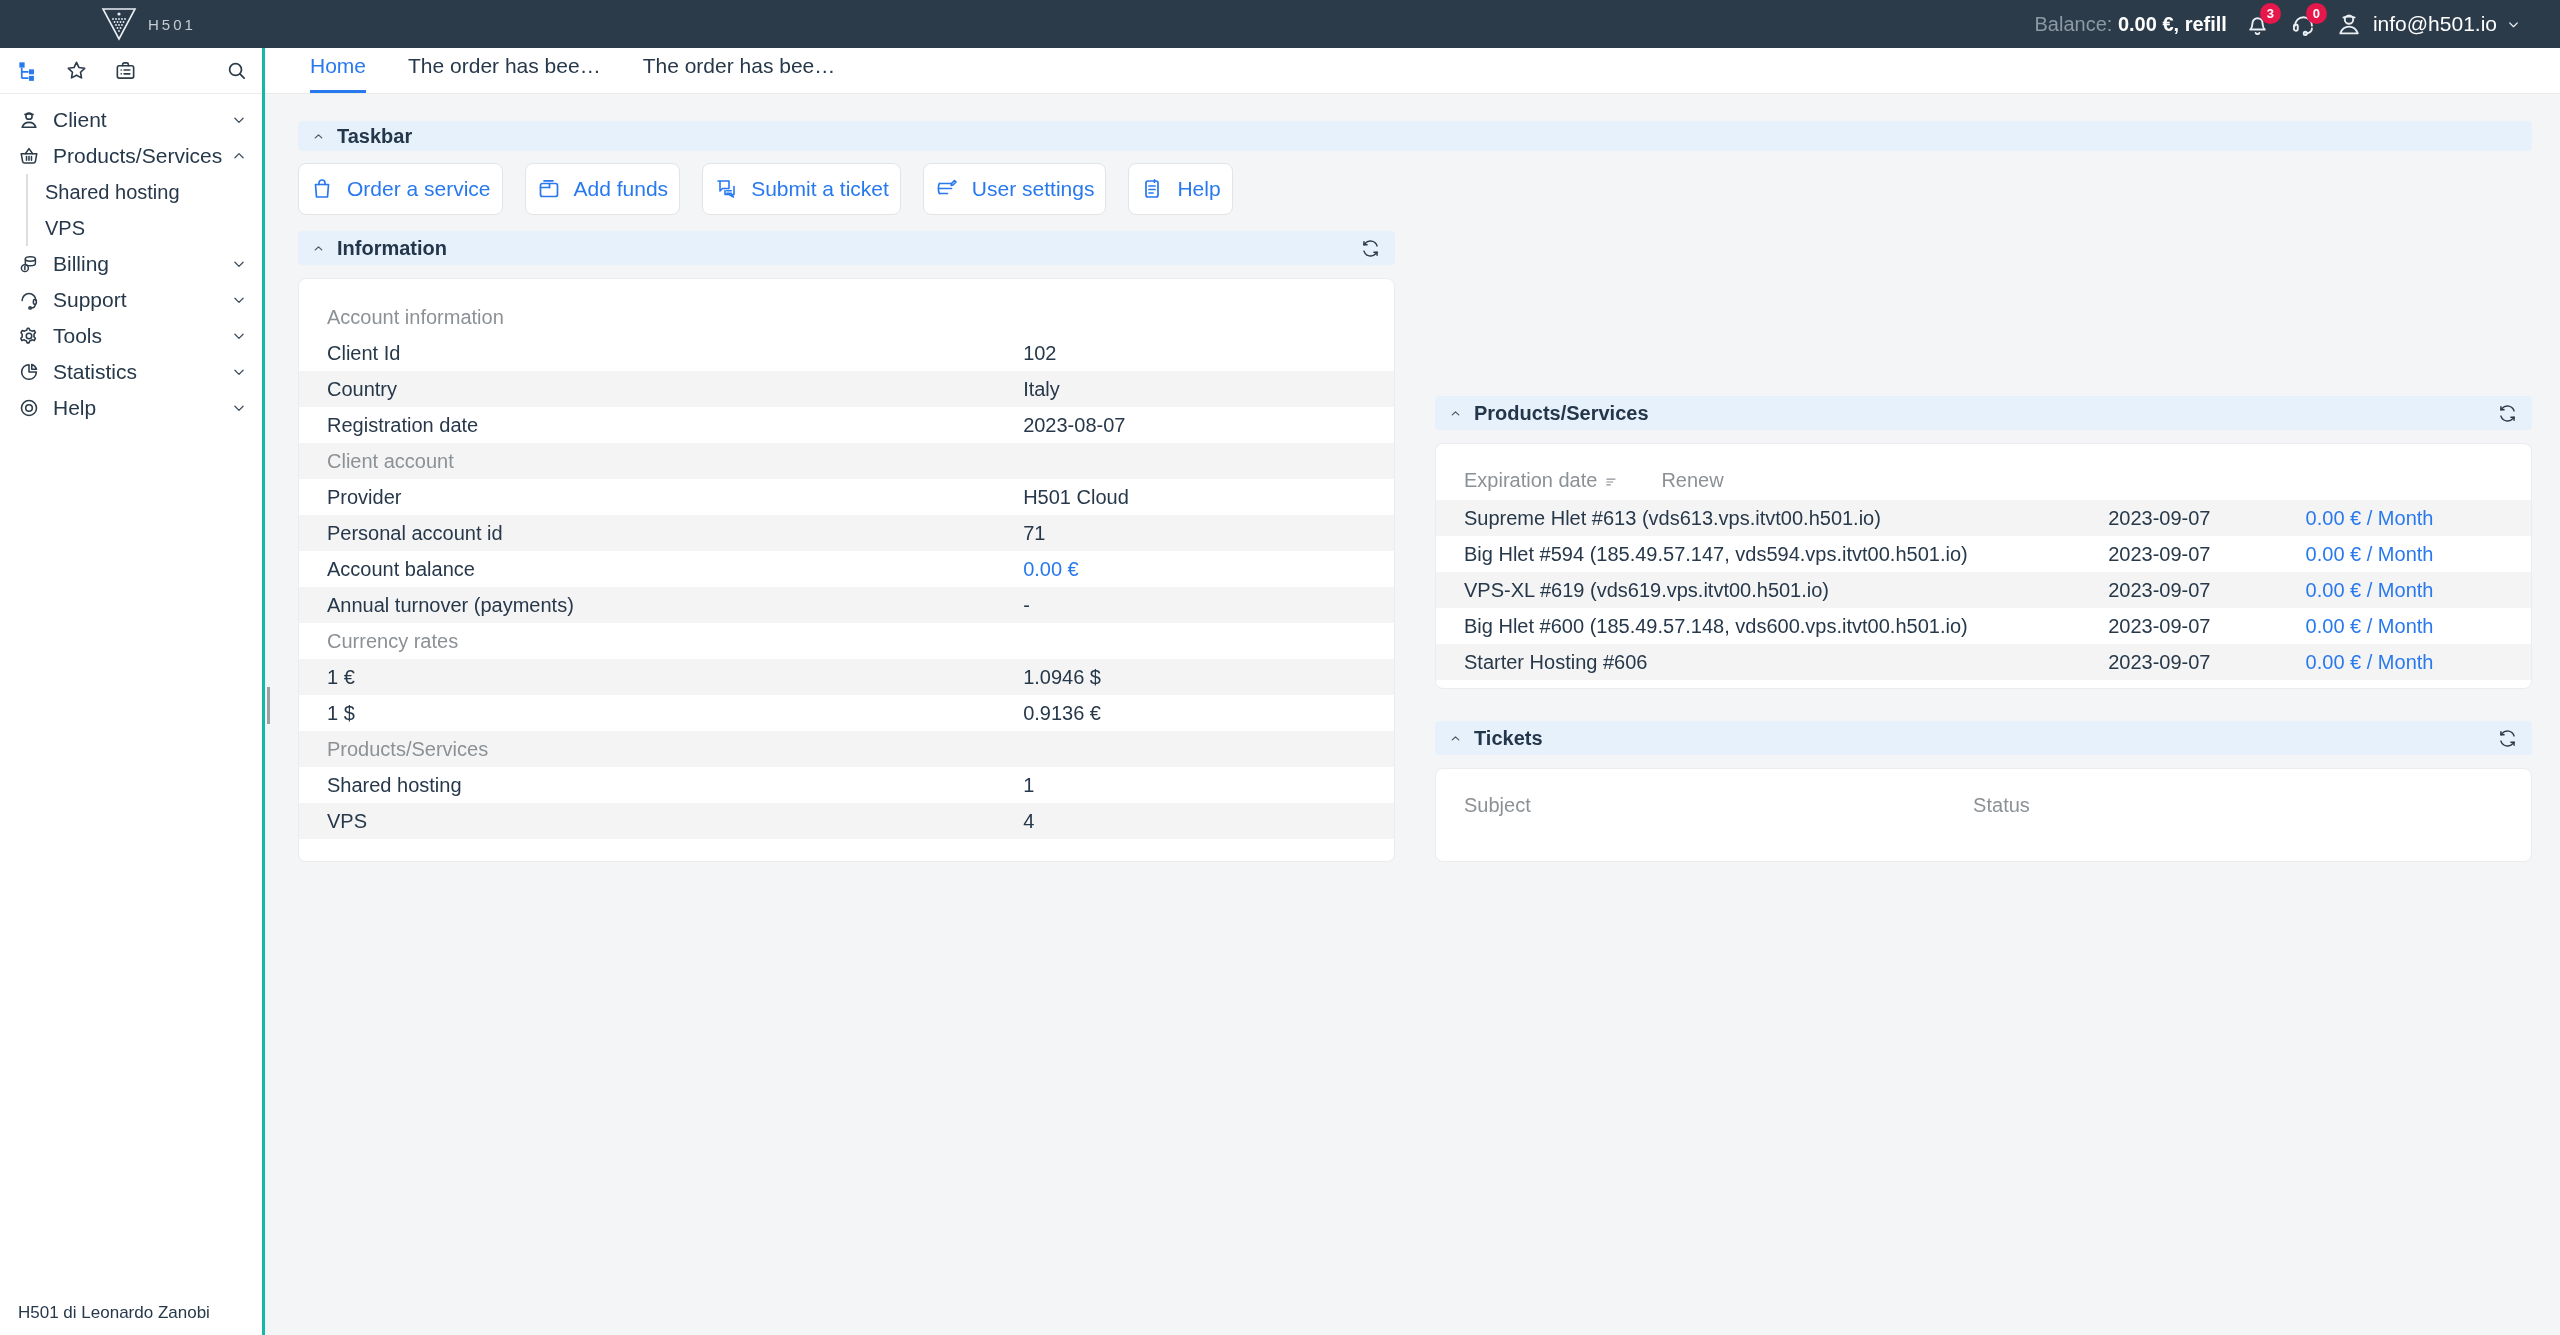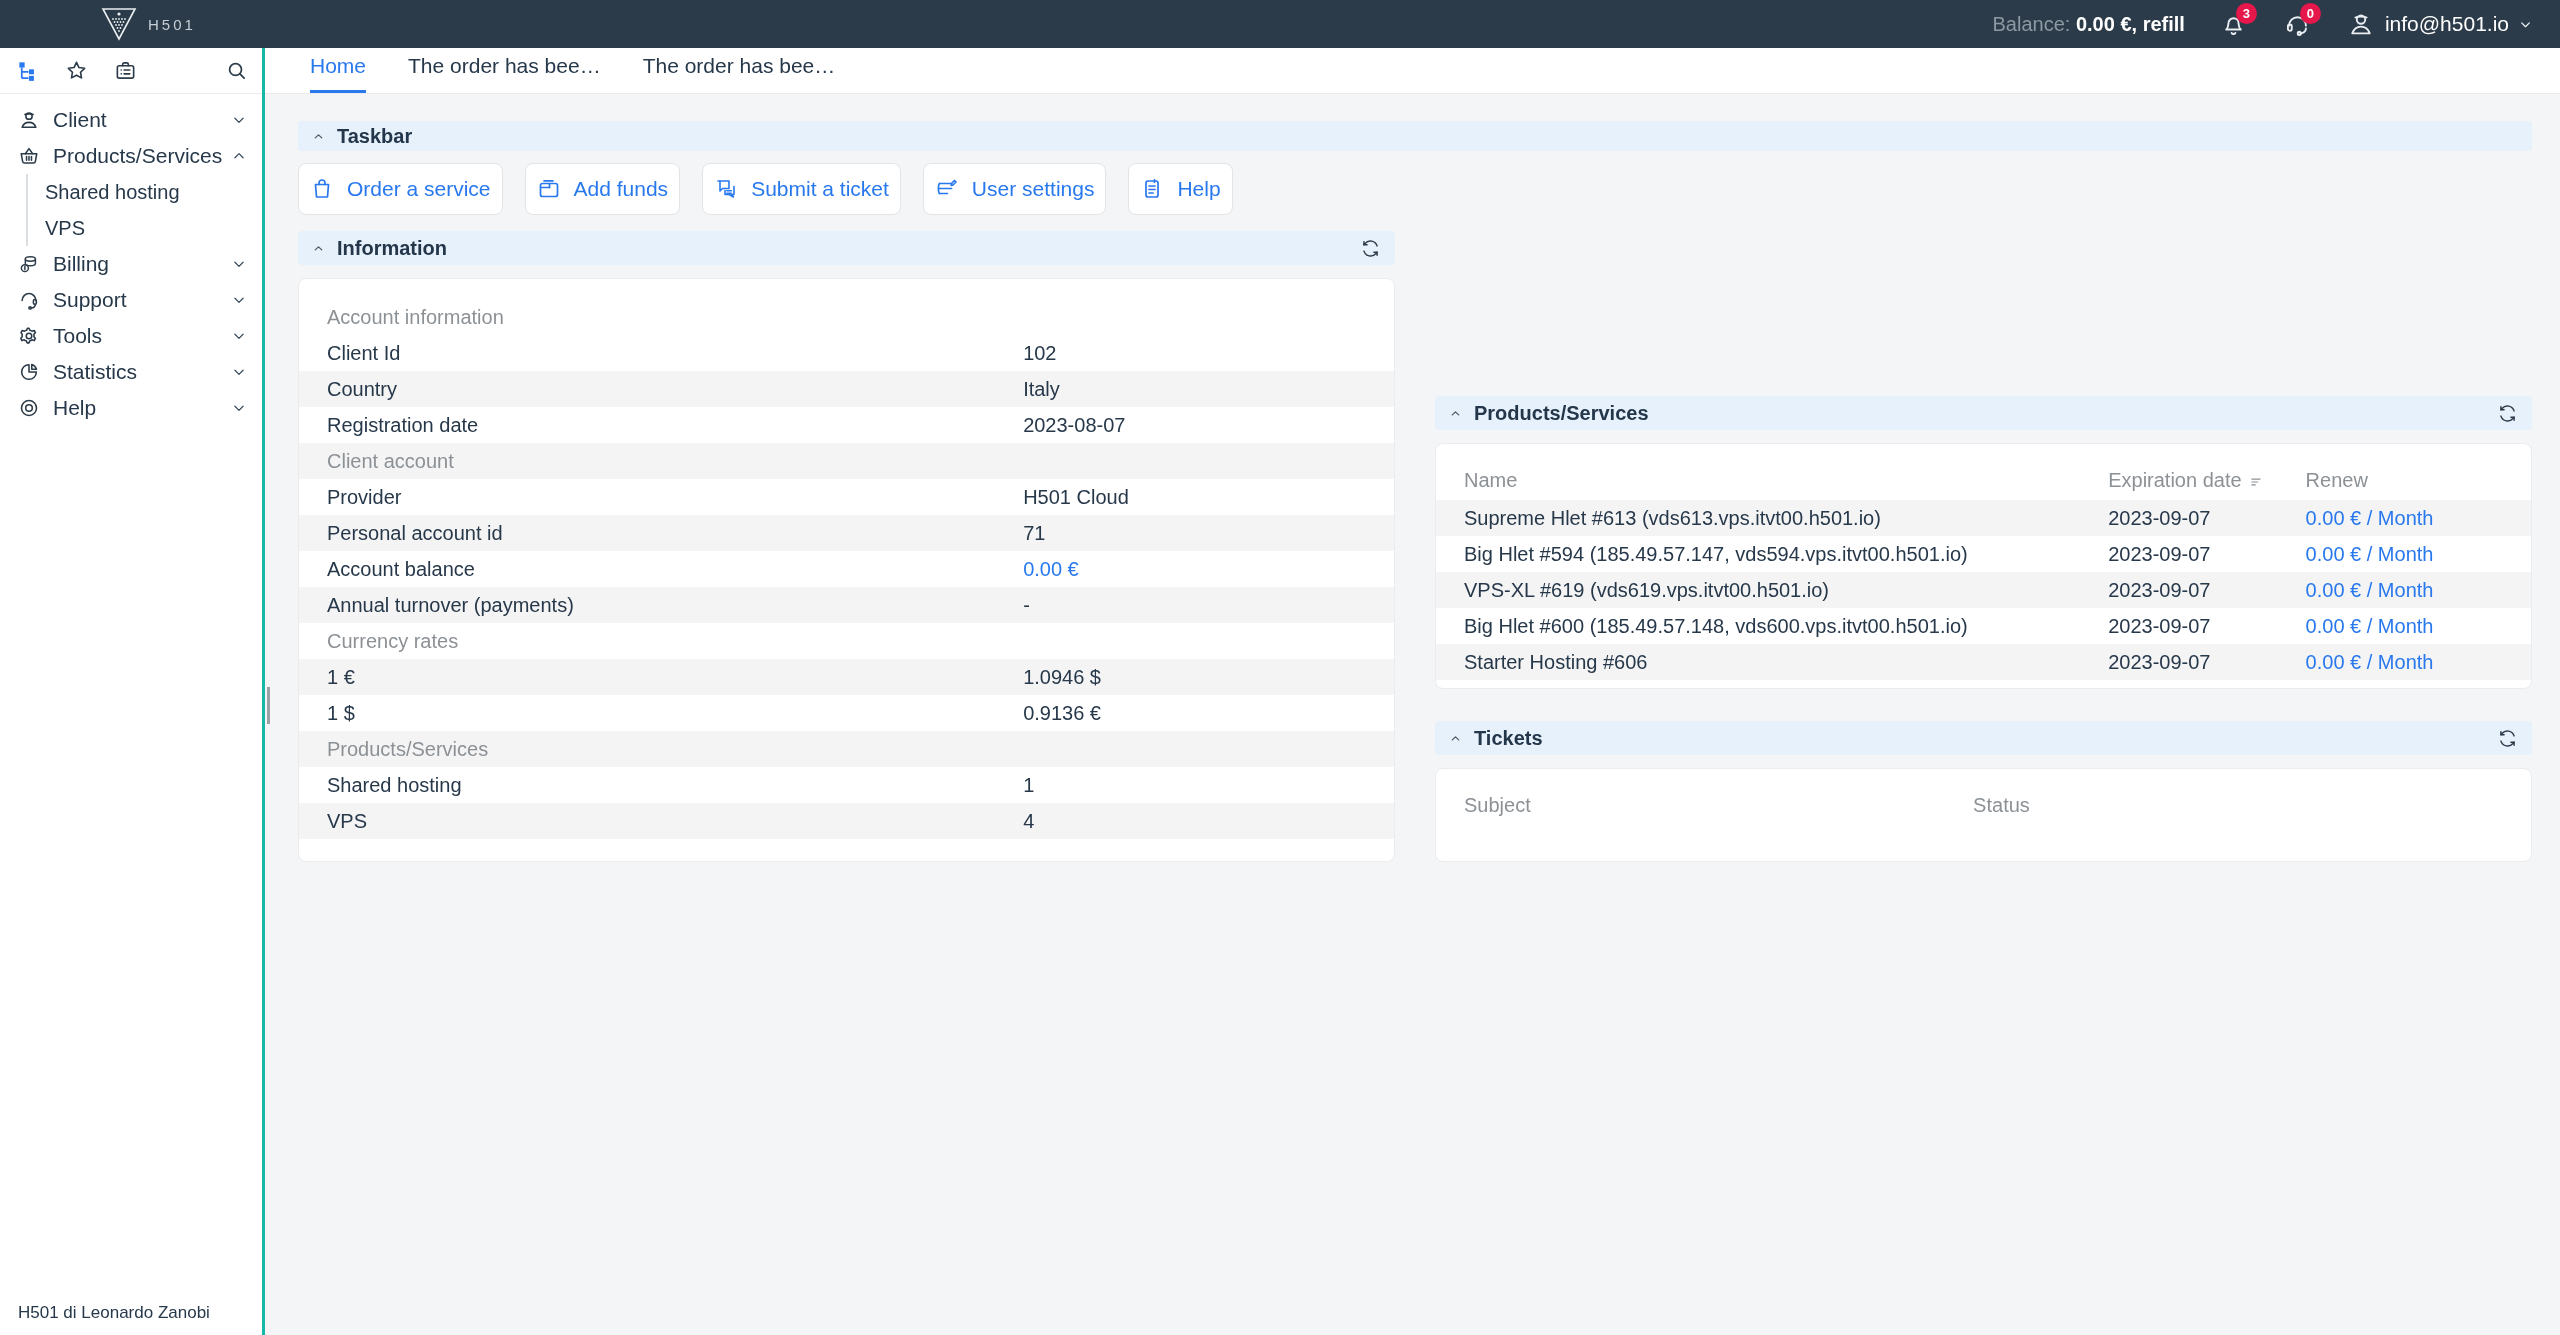--- a/index.html
+++ b/index.html
@@ -3,21 +3,21 @@
 <meta charset="utf-8">
 <style>
   * { margin:0; padding:0; box-sizing:border-box; }
   html,body { width:2560px; height:1335px; overflow:hidden;
     font-family:"Liberation Sans", sans-serif; background:#f4f5f6; color:#26384a; }
 
   
   .topbar { height:48px; background:#2c3b49; display:flex; align-items:center; position:relative; }
   .logo { display:flex; align-items:center; gap:10px; margin-left:100px; cursor:pointer; }
   .logo-text { color:#c6ced4; font-size:15px; letter-spacing:3px; }
-  .topbar-right { margin-left:auto; display:flex; align-items:center; gap:34px; padding-right:28px; }
+  .topbar-right { margin-left:auto; display:flex; align-items:center; gap:16px; padding-right:40px; }
   .balance { font-size:20px; color:#8d99a3; }
   .balance b { color:#ffffff; font-weight:bold; }
   .refill { color:#ffd633; cursor:pointer; }
   .tb-ic { position:relative; width:30px; height:30px; display:flex; align-items:center; justify-content:center; color:#e9eef2; cursor:pointer; }
   .badge { position:absolute; top:-6px; right:-8px; min-width:21px; height:21px; border-radius:11px;
     background:#e5174b; color:#fff; font-size:13px; font-weight:bold; display:flex; align-items:center; justify-content:center; padding:0 4px; }
   .usermenu { display:flex; align-items:center; gap:10px; color:#fff; font-size:21px; cursor:pointer; }
 
   
   .shell { display:flex; height:1287px; }
@@ -425,21 +425,20 @@
             <svg class="refresh" viewBox="0 0 24 24" fill="none" stroke="currentColor" stroke-width="1.7" stroke-linecap="round" stroke-linejoin="round">
               <path d="M19.5 9A8 8 0 0 0 5.8 6.2L4.5 7.8"></path>
                 <path d="M4.5 4.2v3.6h3.6"></path>
               <path d="M4.5 15a8 8 0 0 0 13.7 2.8l1.3-1.6"></path>
                 <path d="M19.5 19.8v-3.6h-3.6"></path>
             </svg>
           </div>
 
           <div class="card prod-card">
             <div class="thead">
-              <div class="pc-name th-sortable">Name</div>
               <div class="pc-exp th-sortable">
                 <span>Expiration date</span><svg class="sort-ic" viewBox="0 0 24 24" fill="none" stroke="currentColor" stroke-width="2" stroke-linecap="round">
                     <path d="M4 7h14M4 12h10M4 17h6"></path>
                   </svg>
               </div>
               <div class="pc-renew th-sortable">Renew</div>
             </div>
             <div class="prow">
               <div class="pc-name">Supreme Hlet #613 (vds613.vps.itvt00.h501.io)</div>
               <div class="pc-exp">2023-09-07</div>

